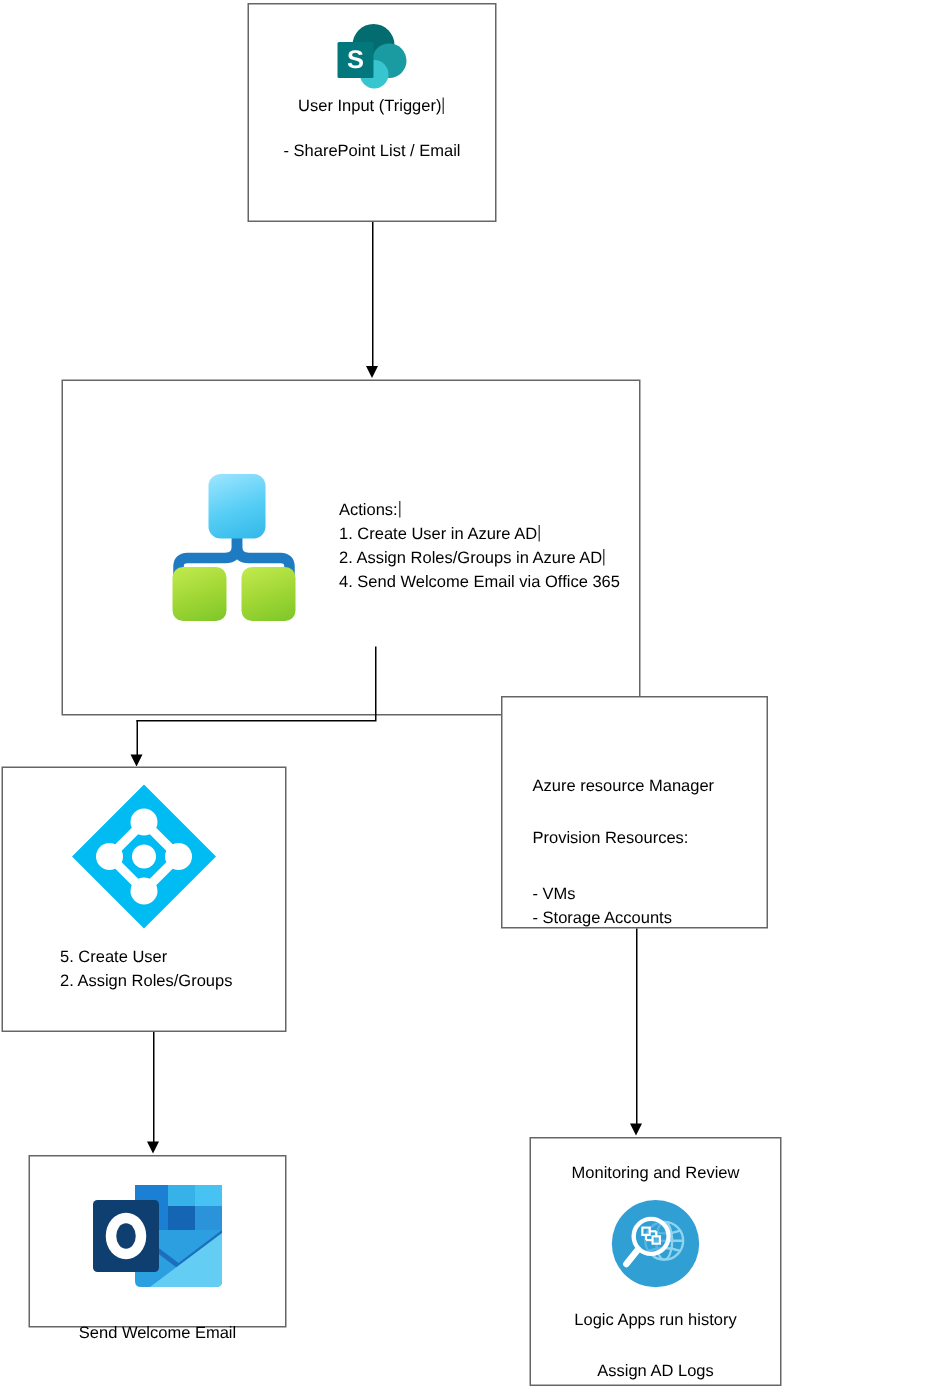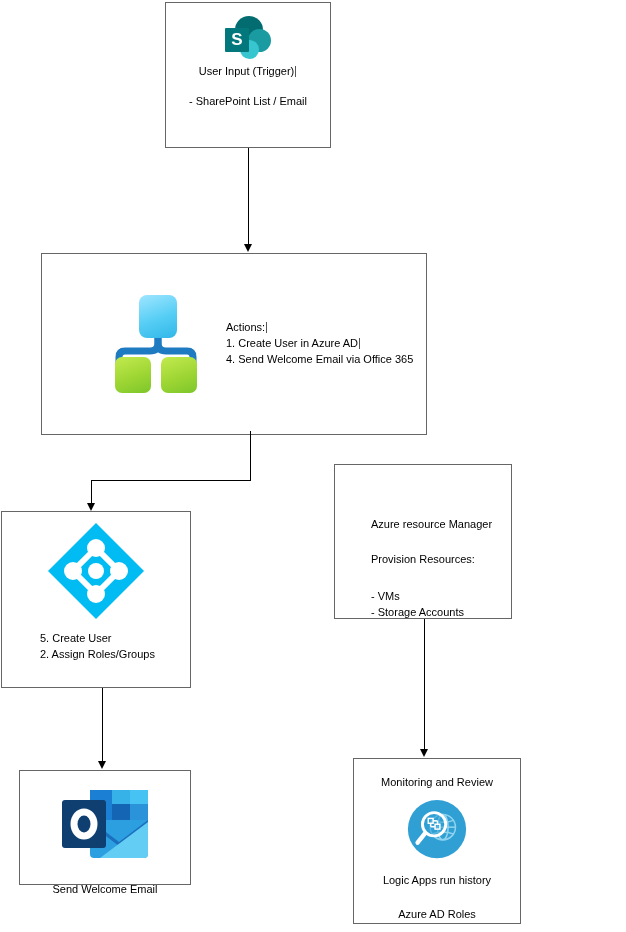--- a/index.html
+++ b/index.html
@@ -73,21 +73,21 @@
     position: absolute; left: 4px; top: 12px; width: 24px; height: 24px;
     background: #03787c; border-radius: 1px;
     color: #ffffff; font-weight: bold; font-size: 17px;
     font-family: "Liberation Sans", sans-serif;
     text-align: center; line-height: 24px;
   }
   #sp-text-1 { }
   #sp-text-2 { margin-top: 14px; }
 
   
-  #node-logicapp { left: 41px; top: 253px; width: 386px; height: 182px; justify-content: center; }
+  #node-logicapp { left: 41px; top: 253px; width: 386px; height: 224px; justify-content: center; }
   #la-inner {
     display: flex; flex-direction: row; align-items: center;
     width: 100%; height: 100%; padding-left: 70px;
   }
   #la-icon { position: relative; width: 88px; height: 98px; flex: 0 0 auto; }
   #la-icon .la-top {
     position: absolute; left: 27px; top: 0px; width: 38px; height: 43px;
     border-radius: 8px;
     background: linear-gradient(160deg, #9fe6ff 0%, #55cdf5 55%, #31b7e8 100%);
   }
@@ -103,21 +103,21 @@
   }
   #la-icon .la-svg { position: absolute; left: 0; top: 0; }
   #la-actions { margin-left: 18px; padding-left: 8px; }
 
   
   #node-azuread { left: 1px; top: 511px; width: 190px; height: 177px; }
   #aad-icon { width: 100px; height: 100px; margin-top: 9px; }
   #aad-text { margin-top: 10px; align-self: flex-start; margin-left: 38px; }
 
   
-  #node-arm { left: 334px; top: 464px; width: 178px; height: 155px; padding-left: 16px; }
+  #node-arm { left: 334px; top: 464px; width: 178px; height: 155px; }
   #arm-l1 { margin-top: 52px; }
   #arm-l2 { margin-top: 19px; }
   #arm-l3 { margin-top: 21px; }
   #node-arm .arm-text { align-self: flex-start; margin-left: 20px; }
 
   
   #node-outlook { left: 19px; top: 770px; width: 172px; height: 115px; }
   #ol-icon { position: relative; width: 90px; height: 74px; margin-top: 17px; }
   #ol-text { margin-top: 20px; }
 
@@ -155,20 +155,21 @@
           <path d="M46 40 L46 48 Q46 56 54 56 L75 56 Q81 56 81 62 L81 68" fill="none" stroke="#1f7bc1" stroke-width="7" stroke-linecap="round"></path>
         </svg>
         <div class="la-top"></div>
         <div class="la-b1"></div>
         <div class="la-b2"></div>
       </div>
 
       <div id="la-actions" class="label-block">
         <div><span>Actions:</span><span class="caret"></span></div>
         <div><span>1. Create User in Azure AD</span><span class="caret"></span></div>
+        <div><span>2. Assign Roles/Groups in Azure AD</span><span class="caret"></span></div>
         <div>4. Send Welcome Email via Office 365</div>
       </div>
     </div>
   </div>
 
   <div class="connector v-line" style="left:250px; top:431px; height:49px;"></div>
   <div class="connector h-line" style="left:91px; top:480px; width:160px;"></div>
   <div class="connector v-line" style="left:91px; top:480px; height:24px;"></div>
   <div class="arrowhead" style="left:87px; top:503px;"></div>
 
@@ -250,16 +251,16 @@
       <g stroke="#ffffff" stroke-width="1.5" fill="none">
         <rect x="22" y="20" width="5" height="5"></rect>
         <rect x="29" y="26" width="5" height="5"></rect>
         <line x1="27" y1="22.5" x2="31.5" y2="22.5"></line>
         <line x1="31.5" y1="22.5" x2="31.5" y2="26"></line>
         <line x1="24.5" y1="25" x2="24.5" y2="28.5"></line>
         <line x1="24.5" y1="28.5" x2="29" y2="28.5"></line>
       </g>
     </svg>
     <div class="label" id="mon-l1">Logic Apps run history</div>
-    <div class="label" id="mon-l2">Azure AD Roles</div>
+    <div class="label" id="mon-l2">Assign AD Logs</div>
   </div>
 
 </div>
 
 </body></html>

